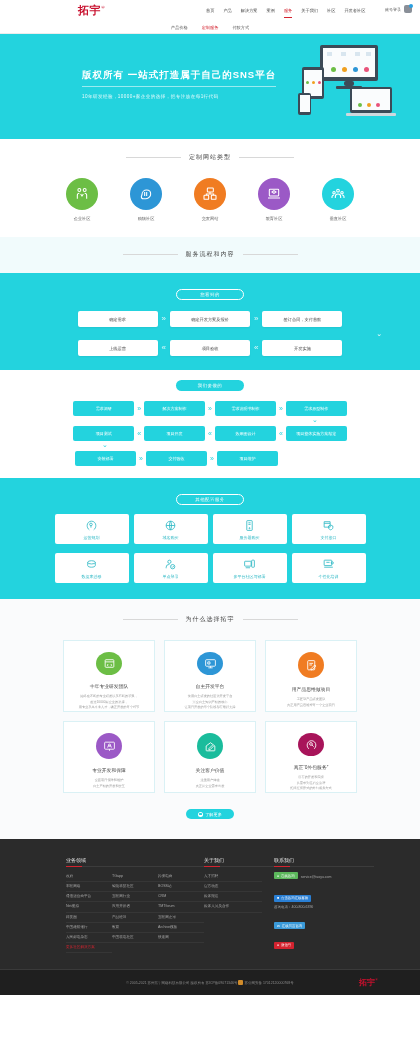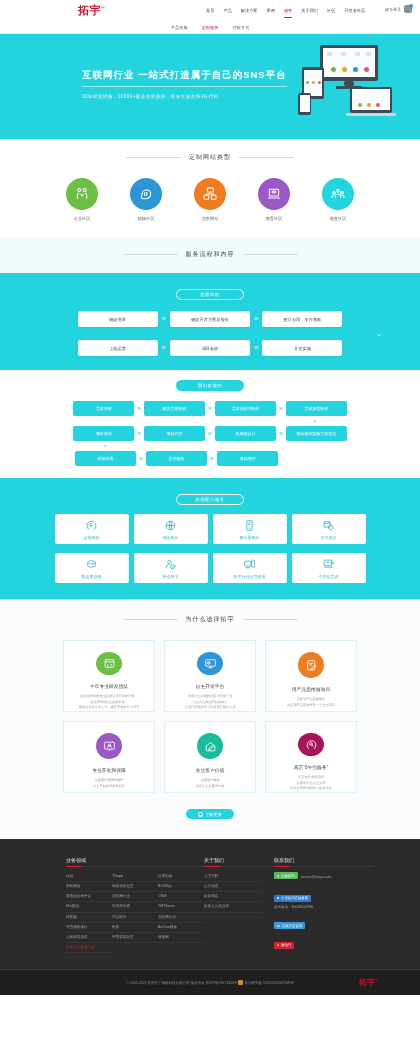--- a/index.html
+++ b/index.html
@@ -226,21 +226,21 @@
   </div>
 
   <div class="subnav">
     <a>产品价格</a>
     <a class="on">定制服务</a>
     <a>付款方式</a>
   </div>
 
   <div class="hero">
     <div class="hero-txt">
-      <div class="hero-h1">互联网行业  一站式打造属于自己的SNS平台</div>
+      <div class="hero-h1">版权所有  一站式打造属于自己的SNS平台</div>
       <div class="hero-sub">10年研发经验，10000+家企业的选择，把专注放在每1行代码</div>
     </div>
     <div class="devices">
 
       <div class="dv" style="left:18px;top:0;width:58px;height:36px;"></div>
       <div class="dv-screen" style="left:21px;top:3px;width:52px;height:29px;"></div>
       <div class="dv" style="left:42px;top:36px;width:10px;height:5px;"></div>
       <div class="dv" style="left:34px;top:41px;width:26px;height:2.5px;border-radius:1px;"></div>
       <div class="dot" style="left:29px;top:22px;width:5px;height:5px;background:#6cbe45;"></div>
       <div class="dot" style="left:40px;top:22px;width:5px;height:5px;background:#f0a020;"></div>

